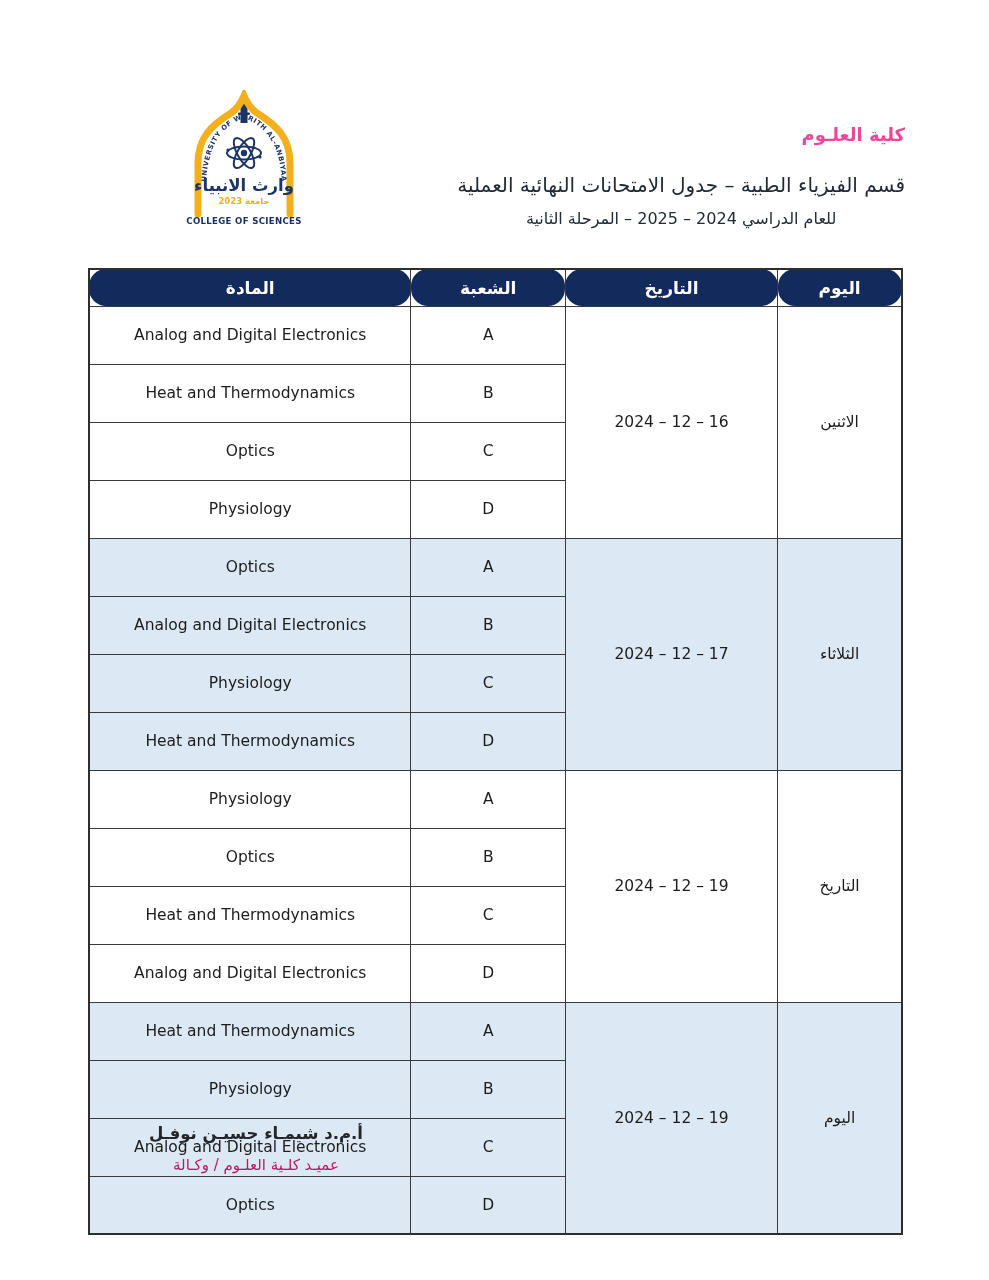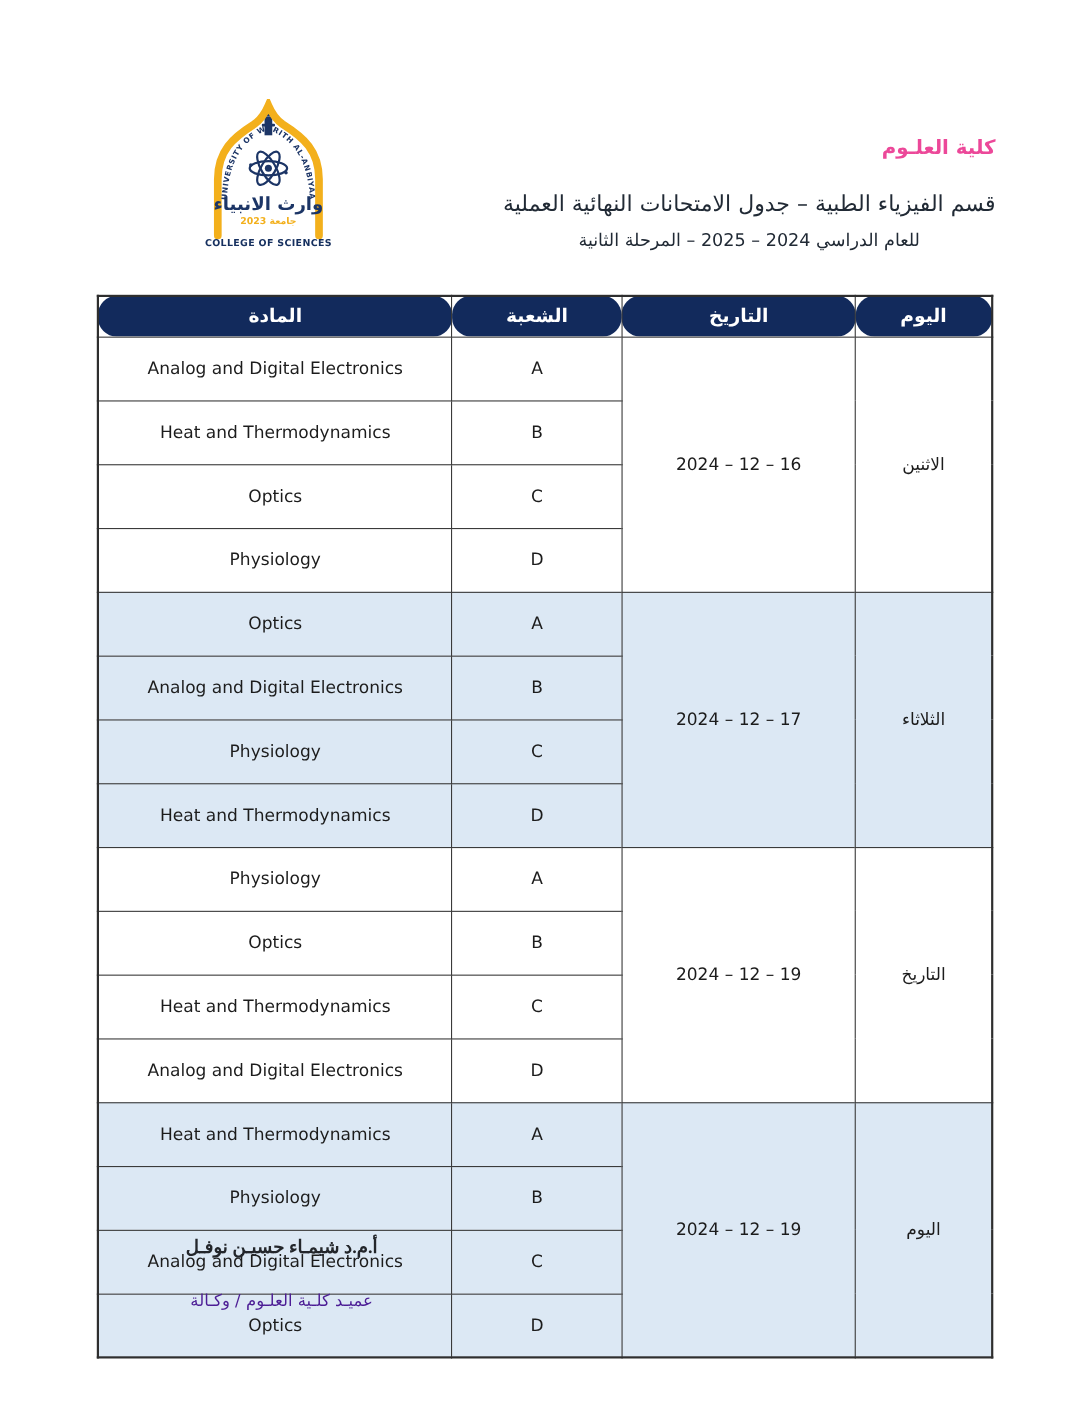--- a/index.html
+++ b/index.html
@@ -33,22 +33,22 @@
     text-align:center; vertical-align:middle; background:#ffffff;
   }
   table.exam th, table.exam td { border:1.5px solid #3a3a3a; }
   table.exam { border:2px solid #2e2e2e; }
   tbody.shaded td { background:#dce8f4; }
   td.day  { font-size:17px; }
   td.date { font-size:17px;margin-top:31px; }
 
   
   .sig { position:absolute; left:126px; top:1124px; width:260px; text-align:center; direction:rtl; }
-  .sig .name  { color:#23262b; font-weight:bold; font-size:16.5px; margin-bottom:29px;font-family:Liberation Serif, serif; }
-  .sig .title { color:#4c1d95; font-size:15px; }
+  .sig .name  { color:#23262b; font-weight:bold; font-size:16.5px; margin-bottom:13px; }
+  .sig .title { color:#be185d; font-size:15px; }
 </style>
 </head>
 <body>
 
 <div class="page">
 
   <svg class="logo" viewBox="0 0 122 158" aria-hidden="true">
 
     <g fill="#1c3566">
       <polygon points="61,0 57.5,13 64.5,13"></polygon>

